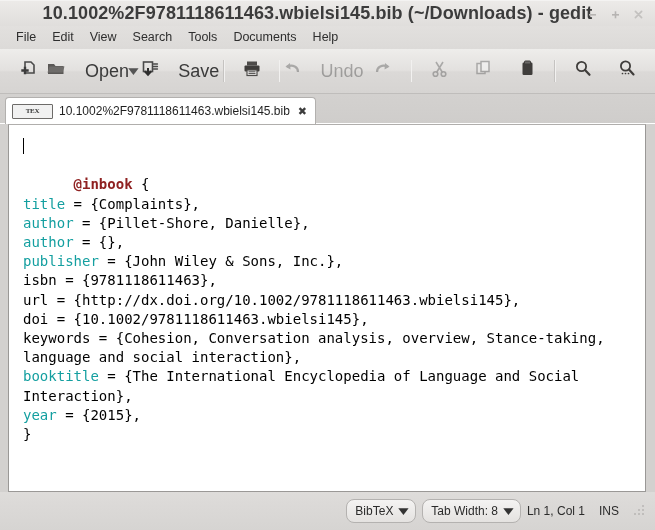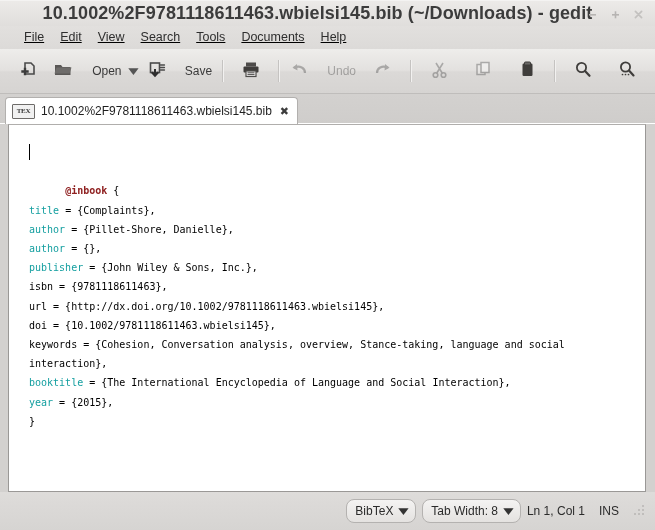--- a/index.html
+++ b/index.html
@@ -70,24 +70,23 @@
     font-family: "DejaVu Sans", sans-serif;
   }
   .wc-btn svg { display:block; }
 
   
   #menubar {
     height: 23px;
     flex: 0 0 23px;
     display: flex;
     align-items: center;
-    padding-left: 16px;
+    padding-left: 8px;
     background: linear-gradient(to bottom, #e2e0de 0%, #dcdad8 100%);
     box-sizing: border-box;
-    text-decoration: underline;
   }
   .menu-item {
     font-size: 12.5px;
     color: #2e2e2e;
     padding: 2px 8px 3px 8px;
     cursor: default;
     white-space: nowrap;
   }
 
   
@@ -106,21 +105,21 @@
     height: 34px;
     min-width: 30px;
     display: flex;
     align-items: center;
     justify-content: center;
     gap: 18px;
     padding: 0 7px;
     border-radius: 3px;
     cursor: default;
     color: #3a3a3a;
-    font-size: 12px;
+    font-size: 18px;
   }
   .tb-btn.text { padding: 0 8px 0 6px; }
   .tb-btn.disabled { opacity: 0.38; }
   .tb-label { white-space: nowrap; line-height: 1; }
   .tb-sep {
     width: 1px;
     height: 22px;
     background: #c5c3c1;
     border-right: 1px solid #f2f1f0;
     margin: 0 5px;
@@ -170,21 +169,21 @@
     border: 1px solid #b2b0ae;
     border-bottom: none;
     border-top-left-radius: 4px;
     border-top-right-radius: 4px;
     box-sizing: border-box;
     cursor: default;
     position: relative;
     z-index: 2;
   }
   .tab-icon {
-    width: 23px;
+    width: 41px;
     height: 15px;
     border: 1px solid #6d6b69;
     border-radius: 1px;
     display: flex;
     align-items: center;
     justify-content: center;
     font-size: 7px;
     font-weight: bold;
     color: #3a3a3a;
     background: #f1f1f1;
@@ -222,24 +221,24 @@
     right: 9px;
     top: 0;
     bottom: 0;
     background: #ffffff;
     border: 1px solid #9a9896;
     border-top: 1px solid #b0aeac;
     box-sizing: border-box;
     overflow: hidden;
   }
   #code {
-    margin: 16px;
+    margin: 10px;
     padding: 2px 3px 0 4px;
     font-family: "DejaVu Sans Mono", "Liberation Mono", monospace;
-    font-size: 10px;
+    font-size: 14px;
     line-height: 19.2px;
     color: #000000;
     white-space: pre-wrap;
     word-break: break-word;
     position: relative;
   }
   .k-at    { color: #8f2121; font-weight: bold; }
   .k-key   { color: #149fa0; }
   .k-plain { color: #000000; }
   #caret {

